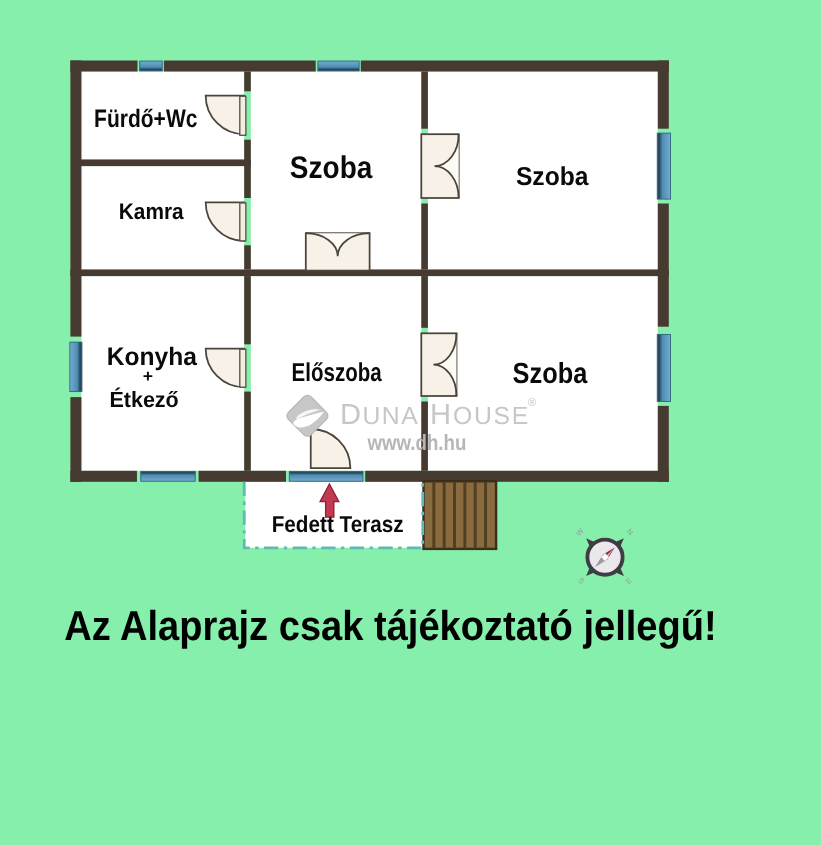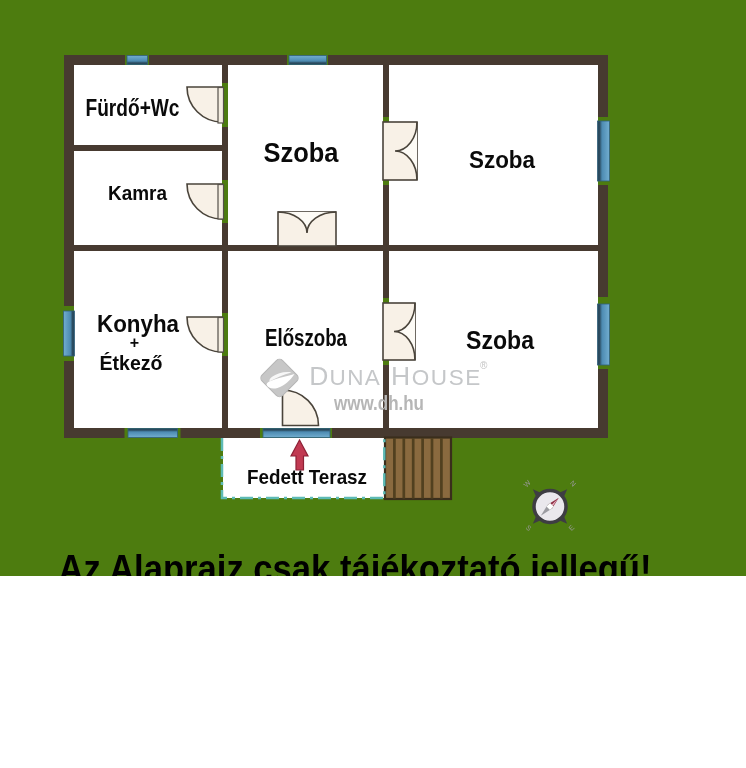--- a/index.html
+++ b/index.html
@@ -1,16 +1,16 @@
 <!DOCTYPE html>
 <html><head>
 <meta charset="utf-8">
 <style>
   html,body{margin:0;padding:0;background:#ffffff;}
-  .page{position:relative;width:746px;height:576px;background:#4d7c0f;overflow:hidden;}
+  .page{position:relative;width:746px;height:768px;background:#86efac;overflow:hidden;}
   svg text{font-family:"Liberation Sans",sans-serif;}
 </style>
 </head>
 <body>
 
 <div class="page">
 <svg width="746" height="768" viewBox="0 0 746 768">
 <defs>
 <linearGradient id="wgv" x1="0" y1="1" x2="0" y2="0">
 <stop offset="0" stop-color="#26475c"></stop>

